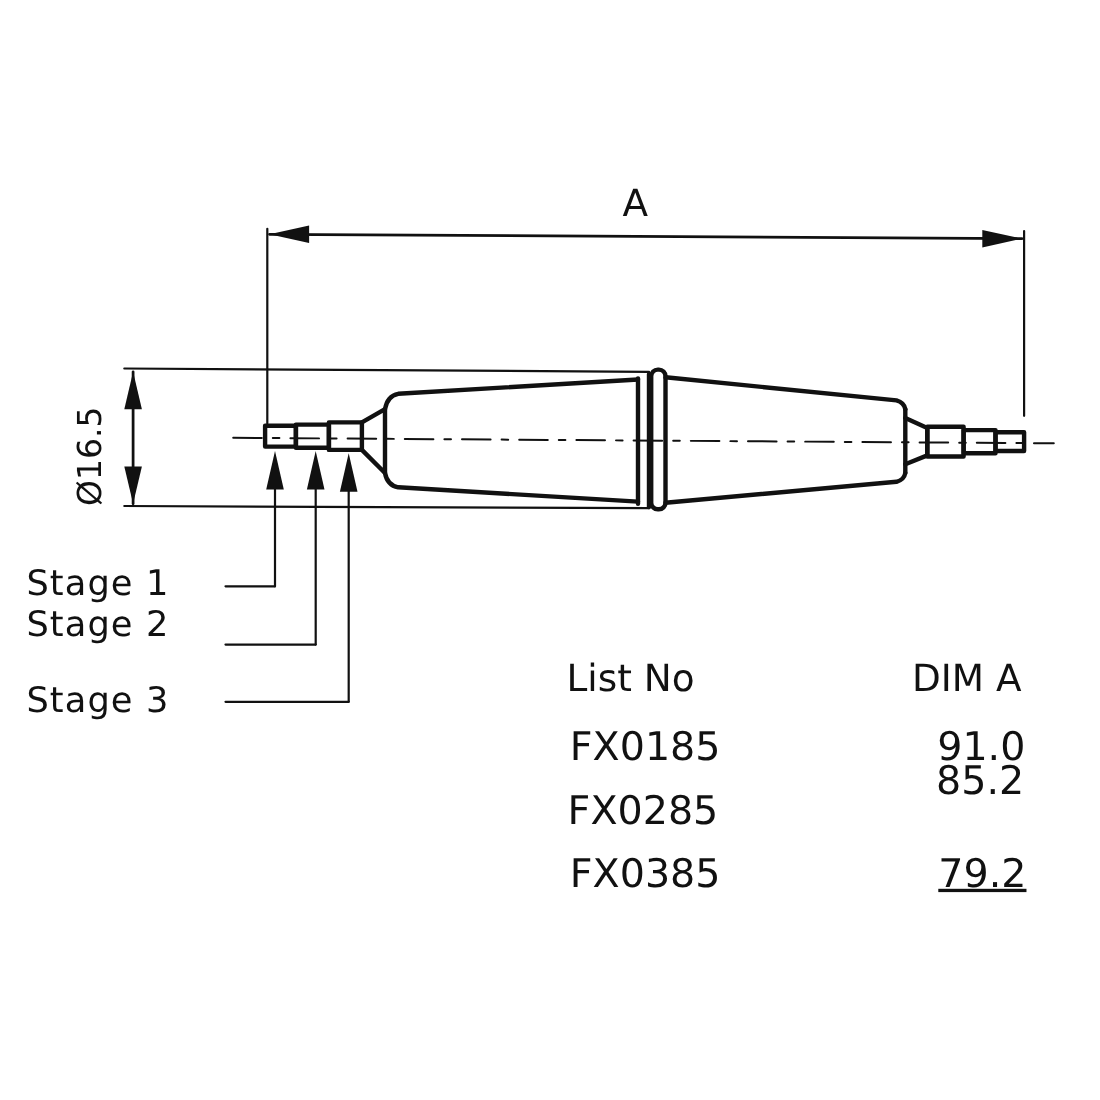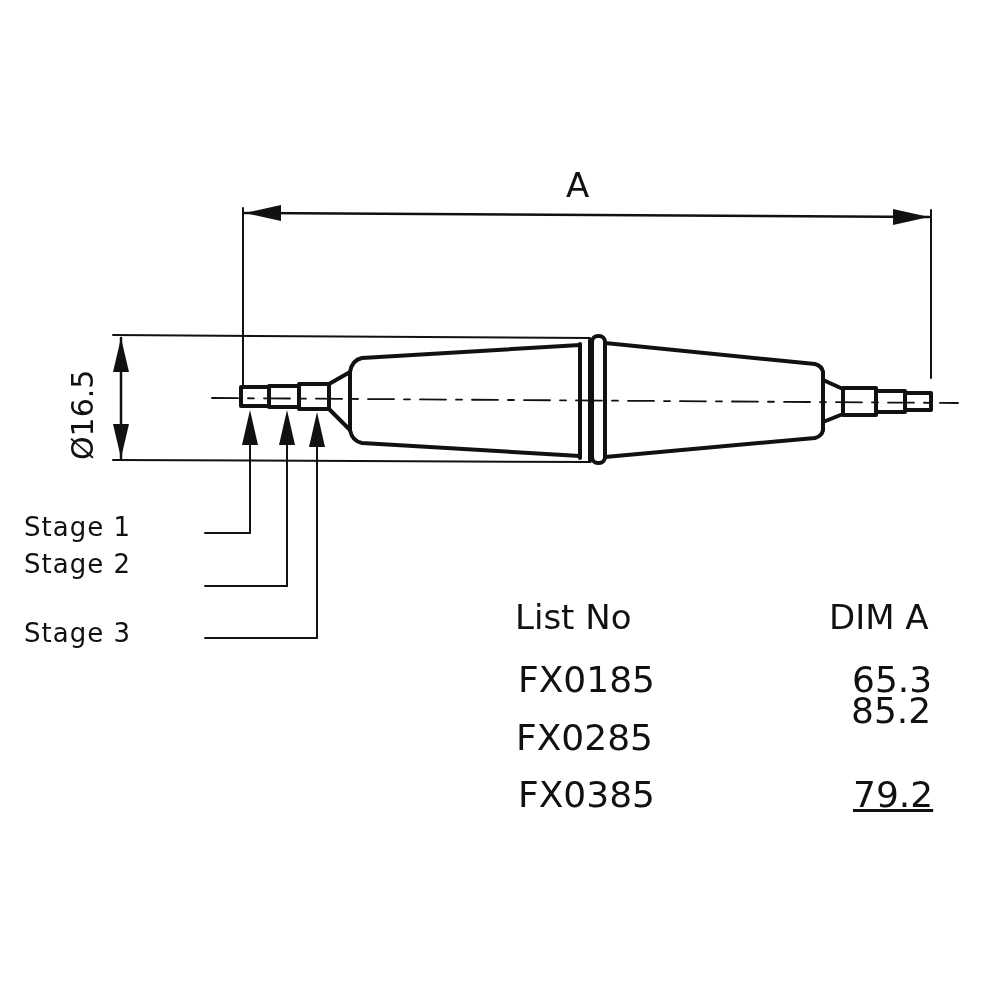--- a/index.html
+++ b/index.html
@@ -1,21 +1,21 @@
 <!DOCTYPE html>
 <html><head>
 <meta charset="utf-8">
 <style>
   html, body { margin: 0; padding: 0; background: #ffffff; }
   body { width: 1000px; height: 1000px; position: relative; overflow: hidden; font-family: "DejaVu Sans", sans-serif; }
   svg { position: absolute; left: 0; top: 0; }
   .txt { position: absolute; color: #111; font-family: "DejaVu Sans", sans-serif; white-space: nowrap; line-height: 1; }
   .dimA { left: 566px; top: 168px; font-size: 34px; }
   .dia { left: 68px; top: 460px; font-size: 30px; transform-origin: 0 0; transform: rotate(-90deg); }
-  .stage { left: 24px; font-size: 26px; letter-spacing: 1px; text-align: center; }
+  .stage { left: 24px; font-size: 32px; letter-spacing: 1px; text-align: center; }
   .hdr { font-size: 34px; }
   .cell { font-size: 36px; }
 </style>
 </head>
 <body>
 
 <svg width="1000" height="1000" viewBox="0 0 1000 1000" fill="none" stroke="#111" stroke-linecap="round" stroke-linejoin="round">
 
   <g>
     <line x1="243" y1="208" x2="243" y2="385" stroke-width="2"></line>
@@ -81,20 +81,20 @@
 
 <div class="txt stage" style="top:514px;">Stage 1</div>
 <div class="txt stage" style="top:551px;">Stage 2</div>
 <div class="txt stage" style="top:620px;">Stage 3</div>
 
 <div>
   <div class="txt hdr" style="left:515px; top:600px;">List No</div>
   <div class="txt hdr" style="left:829px; top:600px;">DIM A</div>
 
   <div class="txt cell" style="left:518px; top:662px;">FX0185</div>
-  <div class="txt cell" style="left:852px; top:662px;">65.3</div>
+  <div class="txt cell" style="left:852px; top:662px;">91.0</div>
 
   <div class="txt cell" style="left:516px; top:720px;">FX0285</div>
   <div class="txt cell" style="left:851px; top:693px;">85.2</div>
 
   <div class="txt cell" style="left:518px; top:777px;">FX0385</div>
   <div class="txt cell" style="left:853px; top:777px;text-decoration:underline;">79.2</div>
 </div>
 
 </body></html>

